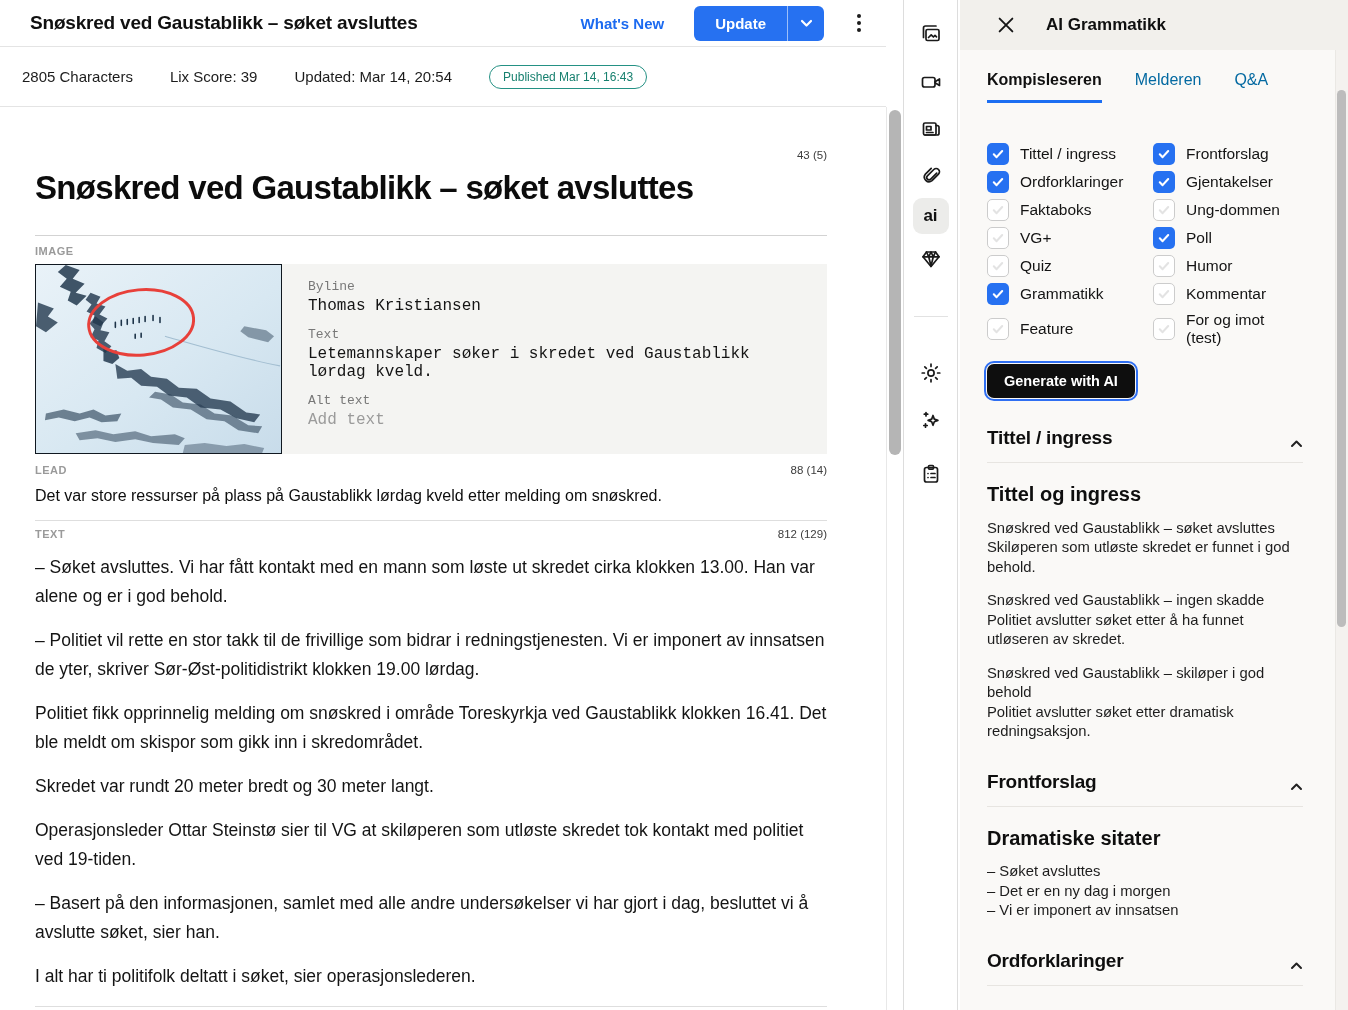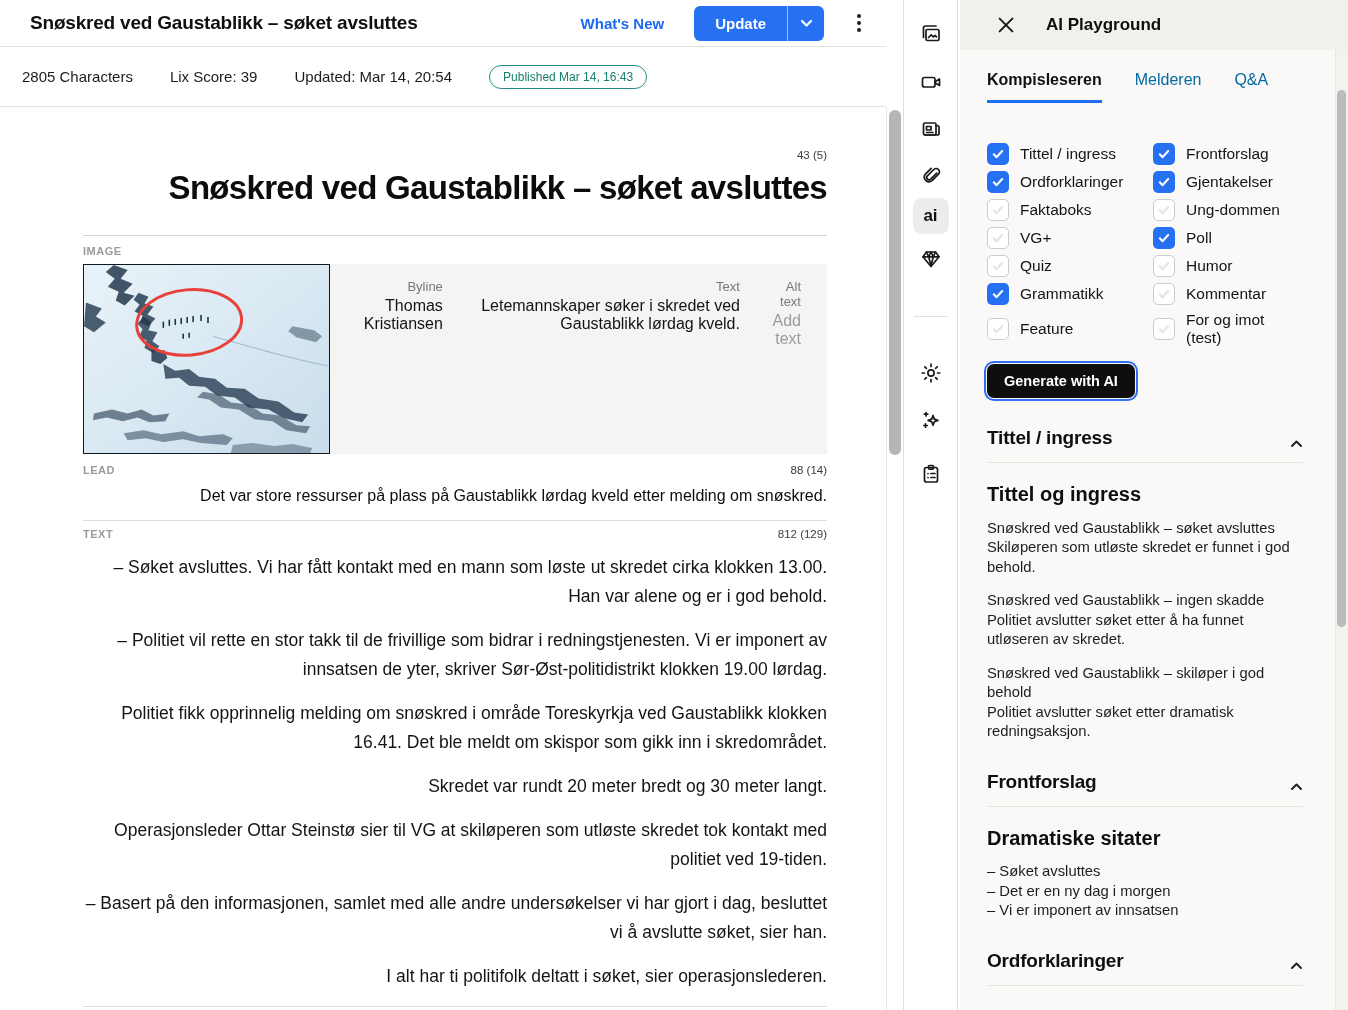--- a/index.html
+++ b/index.html
@@ -14,33 +14,33 @@
   .whats-new { color:#1b6af0; font-weight:700; font-size:15px; margin-right:30px; cursor:pointer; }
   .update-btn { display:flex; border-radius:6px; overflow:hidden; margin-right:24px; cursor:pointer; }
   .update-main { background:#2671f1; color:#fff; font-weight:700; font-size:15px; padding:9px 21px; }
   .update-caret { background:#2671f1; border-left:1px solid rgba(255,255,255,.55); width:37px; display:flex; align-items:center; justify-content:center; }
   .kebab { width:22px; display:flex; flex-direction:column; align-items:center; gap:3px; cursor:pointer; padding:4px 0; }
   .kebab i { width:4px; height:4px; border-radius:50%; background:#1c1c1c; }
 
   .statsbar { height:60px; min-height:60px; border-bottom:1px solid #e4e4e4; display:flex; align-items:center; padding:0 22px; gap:37px; font-size:15px; color:#1c1c1c; }
   .pub-badge { border:1.5px solid #249184; color:#17806f; padding:4px 13px; border-radius:15px; font-size:12px; }
 
-  .article { flex:1; overflow:hidden; padding:42px 59px 0 83px;text-align:right; }
+  .article { flex:1; overflow:hidden; padding:42px 59px 0 35px; }
   .count-row { display:flex; justify-content:flex-end; font-size:11.5px; color:#3c3c3c; }
   .art-title { font-size:33px; line-height:40px; font-weight:800; letter-spacing:-0.7px; color:#0c0c0c; margin:7px 0 27px; }
   .divider { border-top:1px solid #d3d3d3; }
   .divider.light { border-top-color:#dedede; }
   .label-row { display:flex; justify-content:space-between; align-items:center; margin-top:9px; }
   .sec-label { font-size:11px; font-weight:700; color:#9a9a9a; letter-spacing:.5px; }
   .cnt { font-size:11.5px; color:#3c3c3c; }
 
   .image-row { display:flex; margin-top:7px; }
   .thumb { width:247px; height:190px; border:1px solid #101820; flex-shrink:0; cursor:pointer; }
   .thumb svg { display:block; width:100%; height:100%; }
-  .img-meta { flex:1; background:#f4f4f2; padding:15px 26px; display:flex; flex-direction:row; gap:25px; }
+  .img-meta { flex:1; background:#f4f4f2; padding:15px 26px; display:flex; flex-direction:column; gap:12px;font-family:Liberation Mono, monospace; }
   .meta-label { font-size:13px; color:#787878; margin-bottom:3px; }
   .meta-value { font-size:16px; color:#141414; cursor:text; }
   .meta-value.placeholder { color:#9b9b9b; }
 
   .lead-text { font-size:16px; font-weight:400; color:#0d0d0d; margin:11px 0 15px; cursor:text; }
   .text-body { margin-top:13px; }
   .art-p { font-size:17.5px; line-height:29px; color:#141414; margin:0 0 15px; cursor:text; }
 
   
   .edit-scroll { position:absolute; left:886px; top:107px; width:17px; bottom:0; border-left:1px solid #e8e8e8; background:#fff; }
@@ -259,21 +259,21 @@
     </div>
   </div>
 
   <div class="panel">
     <div class="panel-header">
       <div class="close-x">
         <svg viewBox="0 0 22 22">
             <path d="M4 4l14 14M18 4L4 18"></path>
           </svg>
       </div>
-      <div class="panel-title">AI Playground</div>
+      <div class="panel-title">AI Grammatikk</div>
     </div>
 
     <div class="tabs" id="tabs">
         <div class="tab active">Kompisleseren</div>
         <div class="tab">Melderen</div>
         <div class="tab">Q&amp;A</div>
       </div>
 
     <div class="panel-body">
       <div class="opt-grid" id="options">

